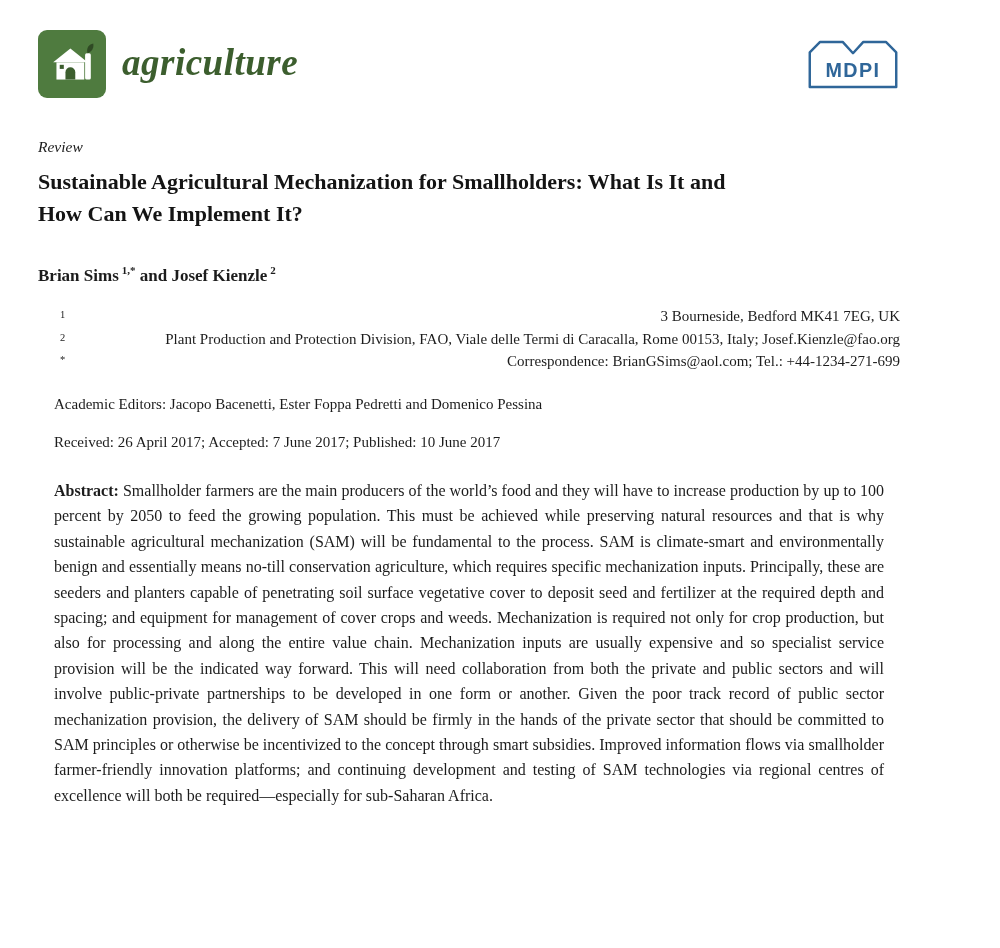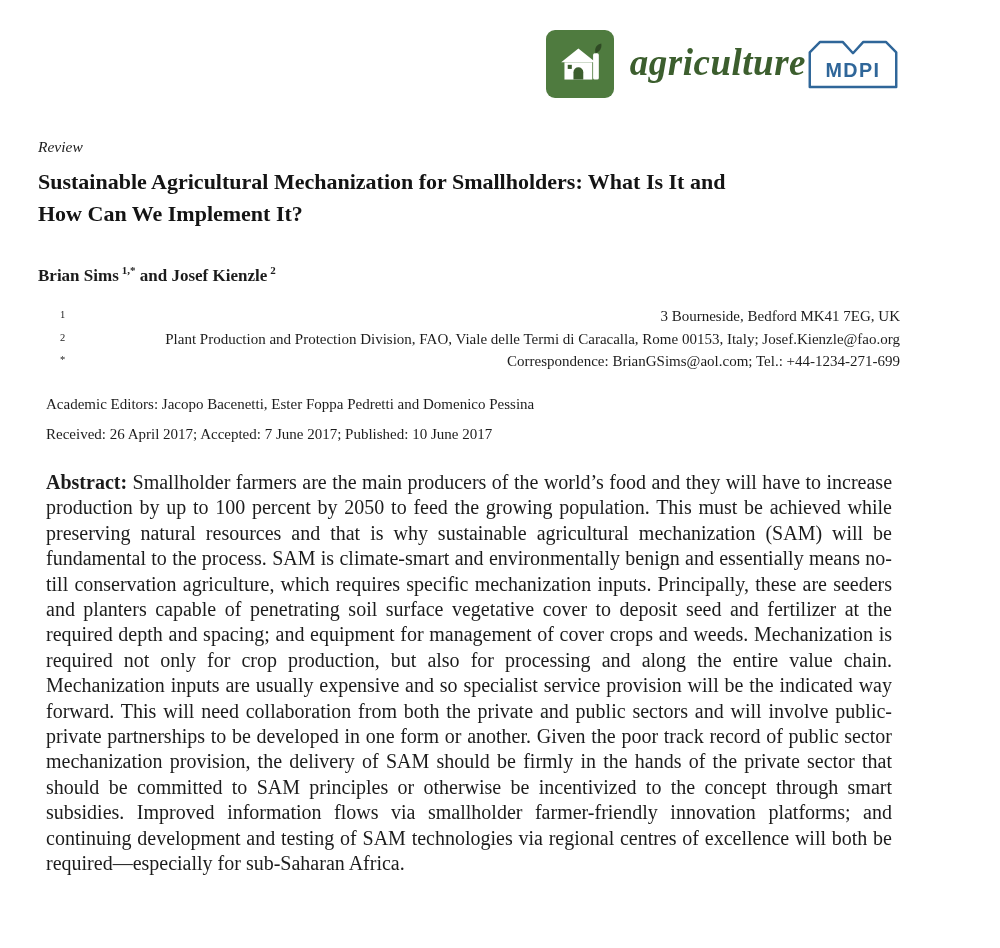--- a/index.html
+++ b/index.html
@@ -19,21 +19,21 @@
     width:1000px;
     height:948px;
     background:#fff;
     padding:30px 100px 0 38px;
     position:relative;
     overflow:hidden;
   }
   
   .masthead{
     display:flex;
-    justify-content:flex-end;
+    justify-content:space-between;
     align-items:flex-start;
     margin-bottom:40px;
   }
   .journal-brand{
     display:flex;
     align-items:center;
     gap:16px;
   }
   .logo-box{
     width:68px;height:68px;
@@ -100,27 +100,27 @@
     font-size:10.5px;
     padding-top:2px;
   }
   .affil-text{flex:1 1 auto;text-align:right;}
   
   .meta-block{
     font-size:15px;
     line-height:1.5;
     margin-bottom:24px;
   }
-  .meta-line{margin:8px;}
+  .meta-line{margin:16px;}
   
   .abstract{
-    font-size:20px;
+    font-size:16px;
     line-height:25.4px;
     text-align:justify;
-    margin:8px;
+    margin:16px;
   }
   .abstract b{font-weight:bold;}
 </style>
 </head>
 <body>
 
 <div class="page">
 
   <div class="masthead">
     <div class="journal-brand">

